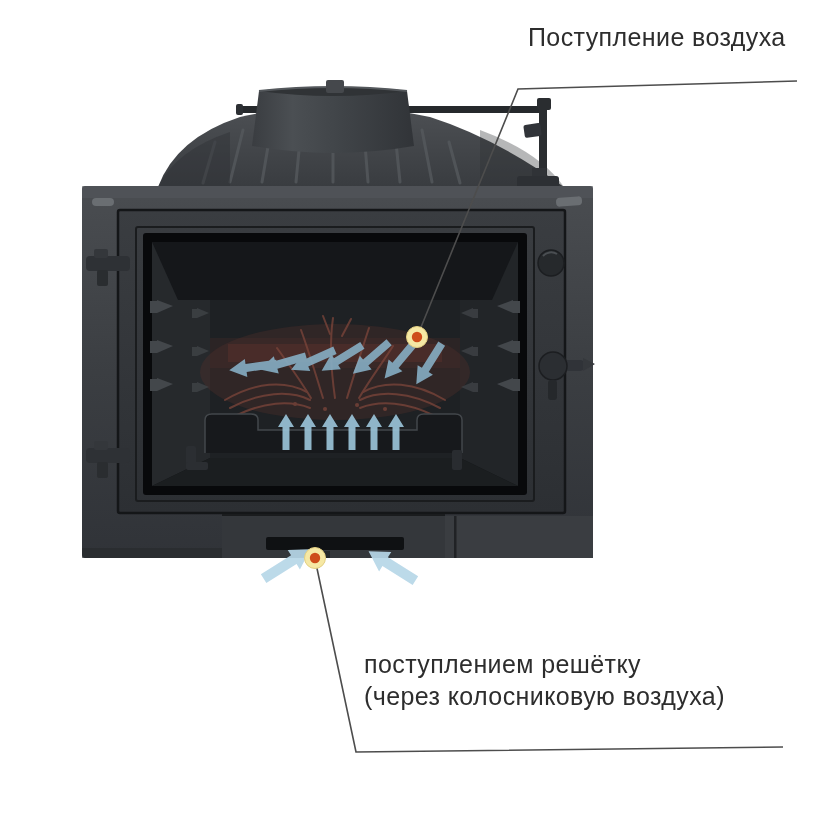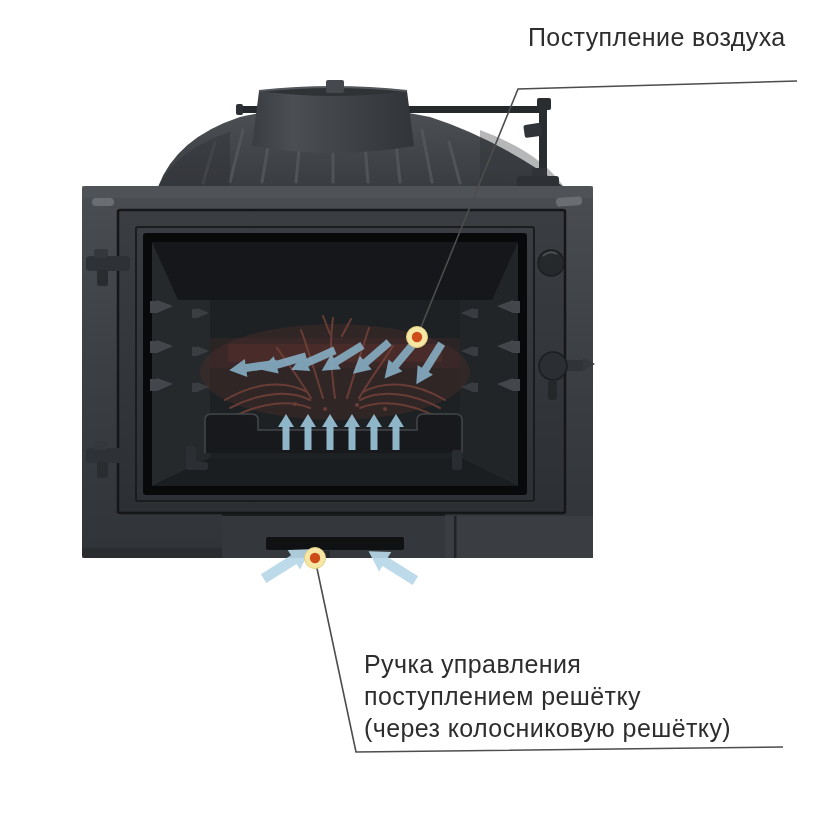--- a/index.html
+++ b/index.html
@@ -242,18 +242,17 @@
       <circle cx="315" cy="558" r="10.5" stroke="#e3cf82" stroke-width="1" fill="#f6e8a4"></circle>
       <circle cx="315" cy="558" r="5.2" fill="#ce4c1a"></circle>
     </g>
   </svg>
 
   <div class="annotation" id="label-secondary-air">
     <span class="ln">Поступление воздуха</span>
   </div>
 
   <div class="annotation" id="label-grate-control">
-    <span class="ln">Ручка управления</span>
     <span class="ln">поступлением решётку</span>
-    <span class="ln">(через колосниковую решётку)</span>
+    <span class="ln">(через колосниковую воздуха)</span>
   </div>
 
 </div>
 
 </body></html>

